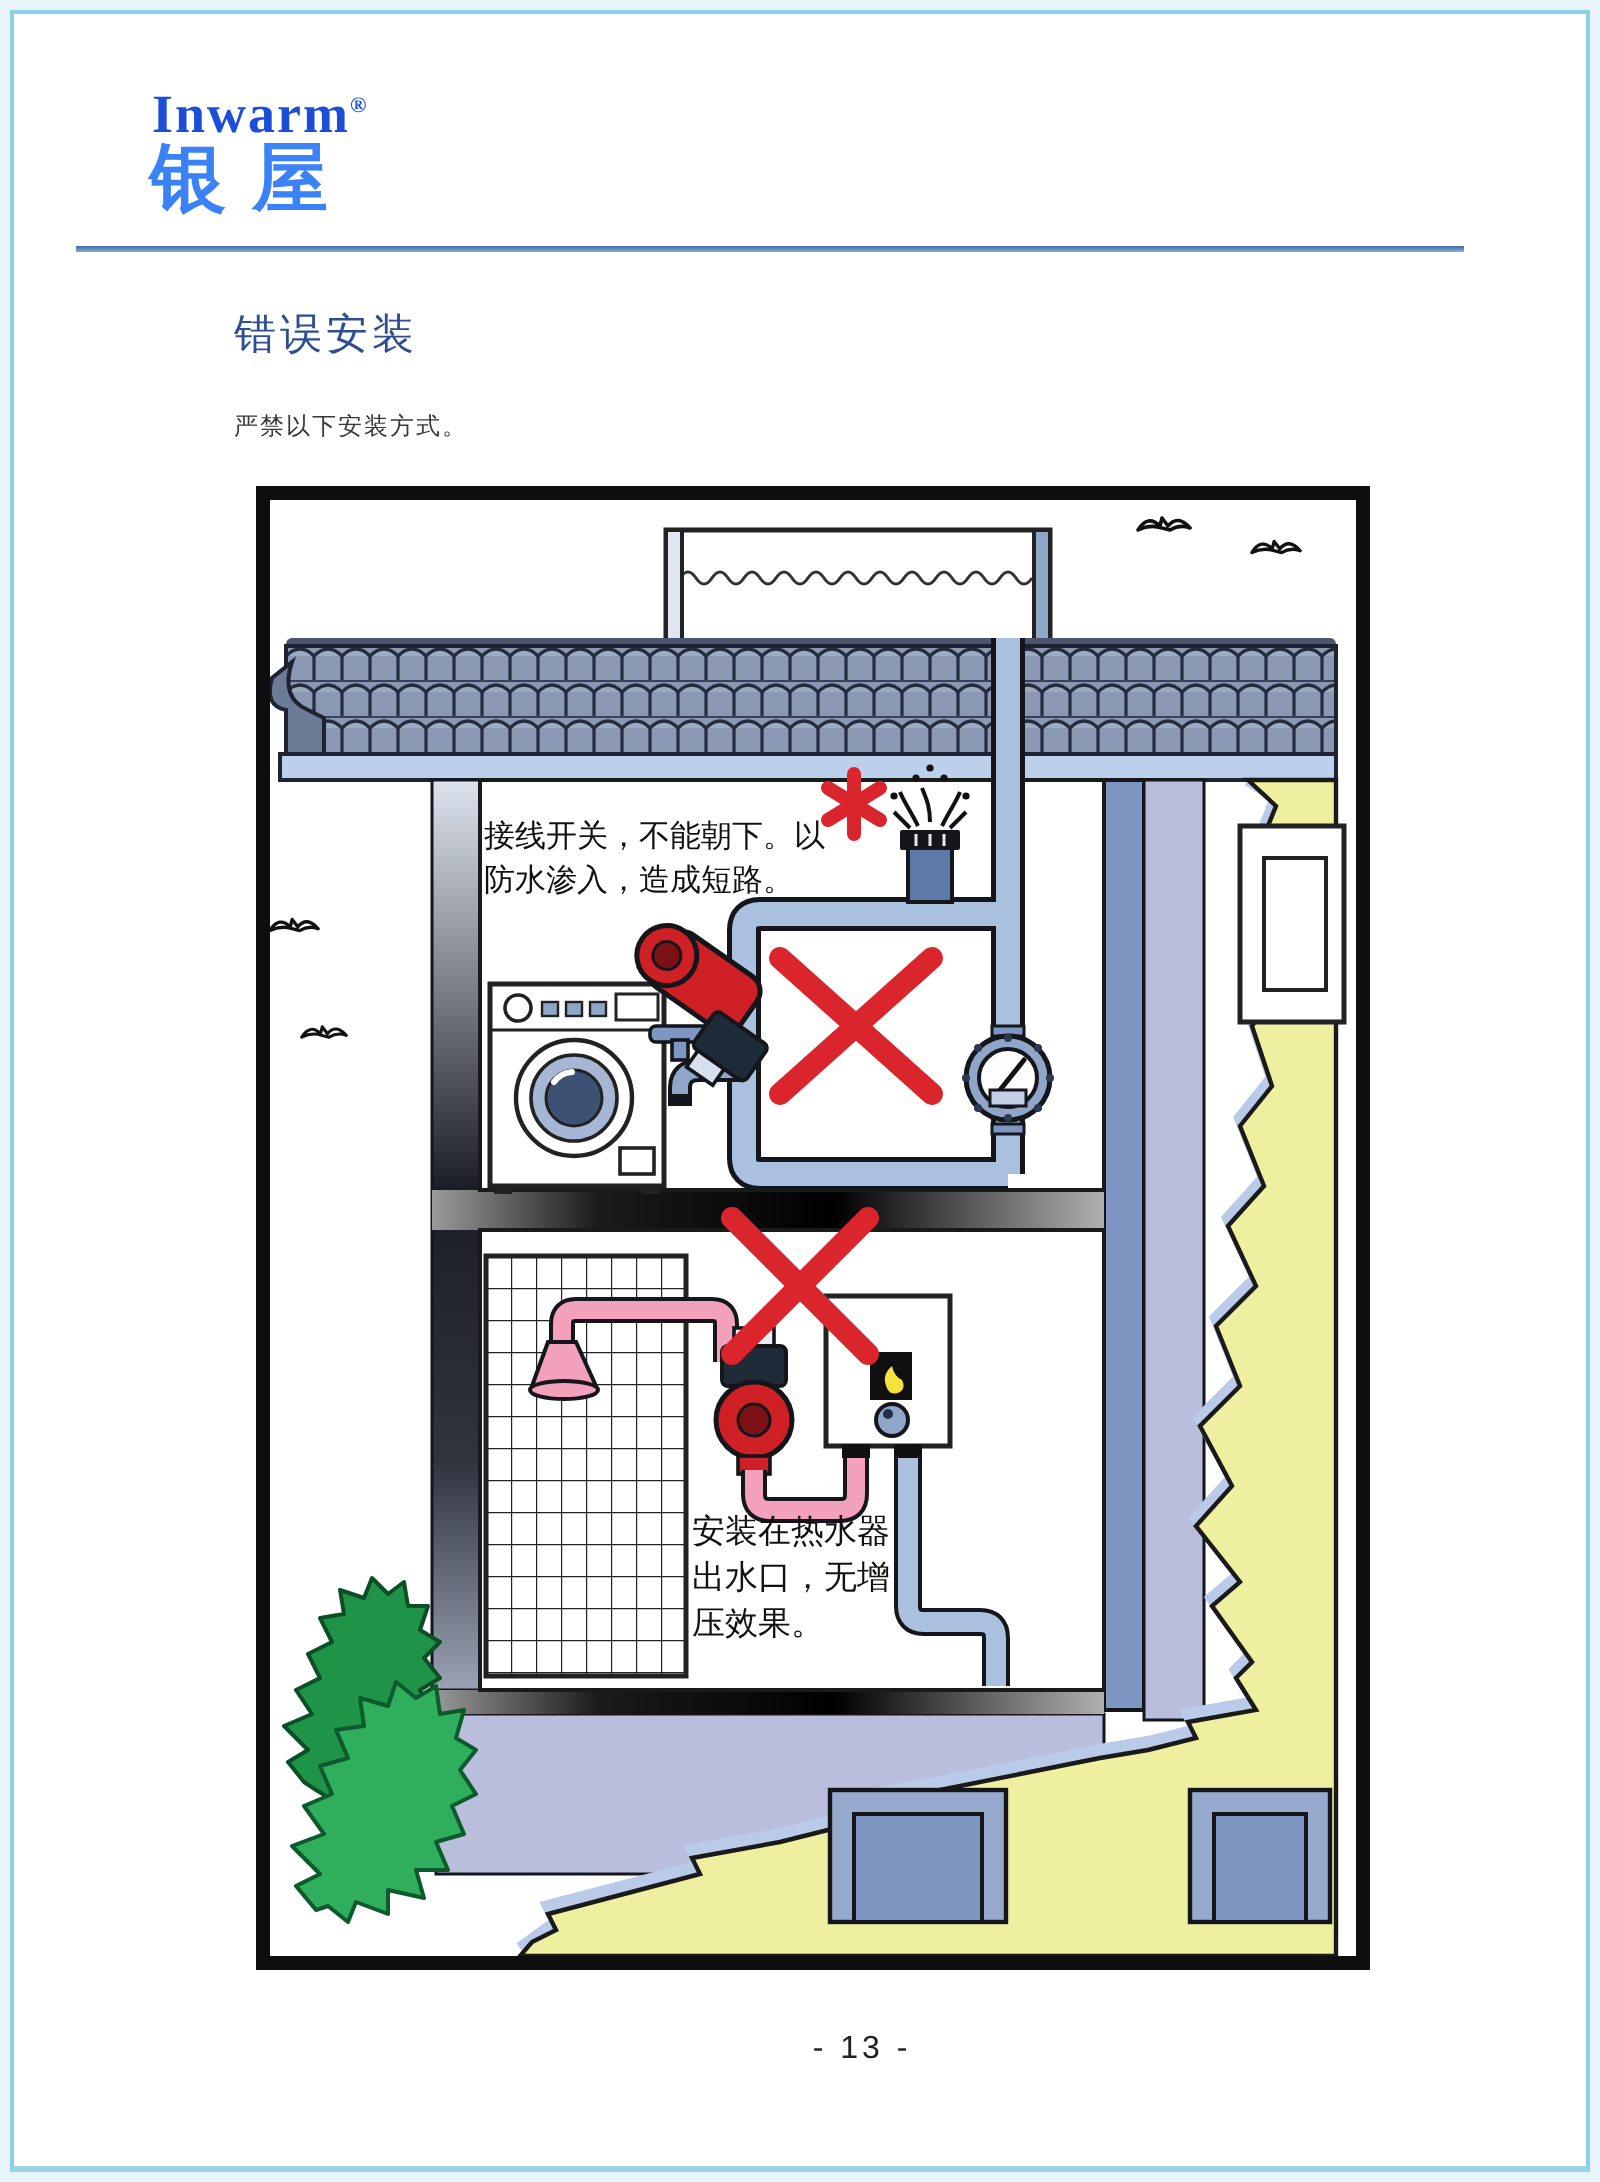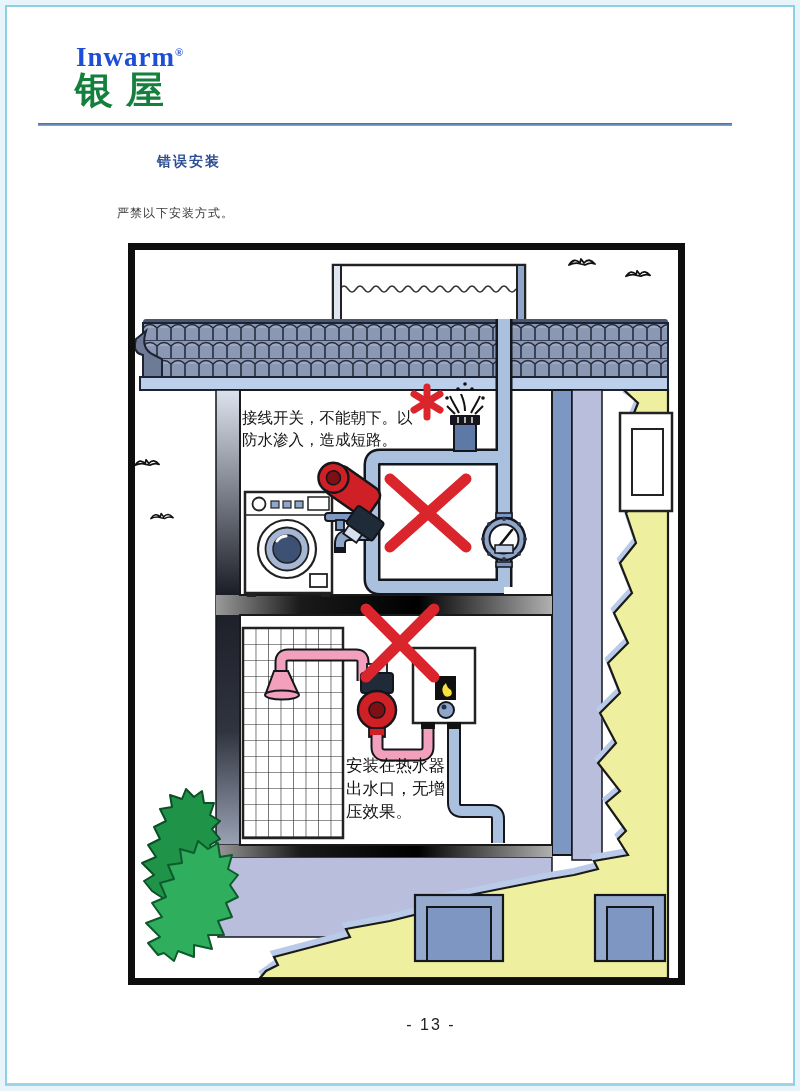--- a/index.html
+++ b/index.html
@@ -11,30 +11,30 @@
   .edge-outer{position:absolute;inset:0;border:5px solid #e7f5fb;pointer-events:none;z-index:50;}
   .edge-inner{position:absolute;inset:5px;border:2px solid #8ccfe6;border-bottom:3px solid #9bd4e7;pointer-events:none;z-index:51;}
   .logo-latin{
     position:absolute;left:76px;top:44px;
     font-family:Liberation Serif, serif;
     font-weight:800;font-size:27px;line-height:1;color:#1d4ed8;letter-spacing:1px;text-align:right;
   }
   .logo-reg{font-size:11px;vertical-align:super;font-weight:700;}
   .logo-cjk{
     position:absolute;left:75px;top:70px;
-    font-weight:bold;font-size:38px;line-height:1.1;color:#15803d;letter-spacing:13px;
+    font-weight:bold;font-size:38px;line-height:1.1;color:#3b82f6;letter-spacing:13px;
     font-family:"Liberation Serif","DejaVu Serif",serif;
   }
   .header-rule{
     position:absolute;left:38px;top:123px;width:694px;height:3px;
     background:linear-gradient(#3f6aa8,#8cabd1);
   }
   .section-title{
     position:absolute;left:117px;top:153px;
-    font-size:14px;color:#2d4f92;font-weight:700;letter-spacing:2px;margin-left:40px;
+    font-size:21px;color:#2d4f92;font-weight:400;letter-spacing:2px;
   }
   .intro-text{
     position:absolute;left:117px;top:205px;
     font-size:12px;color:#383838;letter-spacing:1px;
   }
   .figure-svg{position:absolute;left:128px;top:243px;}
   .page-number{
     position:absolute;left:0;top:1016px;width:100%;text-align:center;
     font-family:"Liberation Sans","DejaVu Sans",sans-serif;
     font-size:16px;color:#222;letter-spacing:2px;padding-left:31px;

